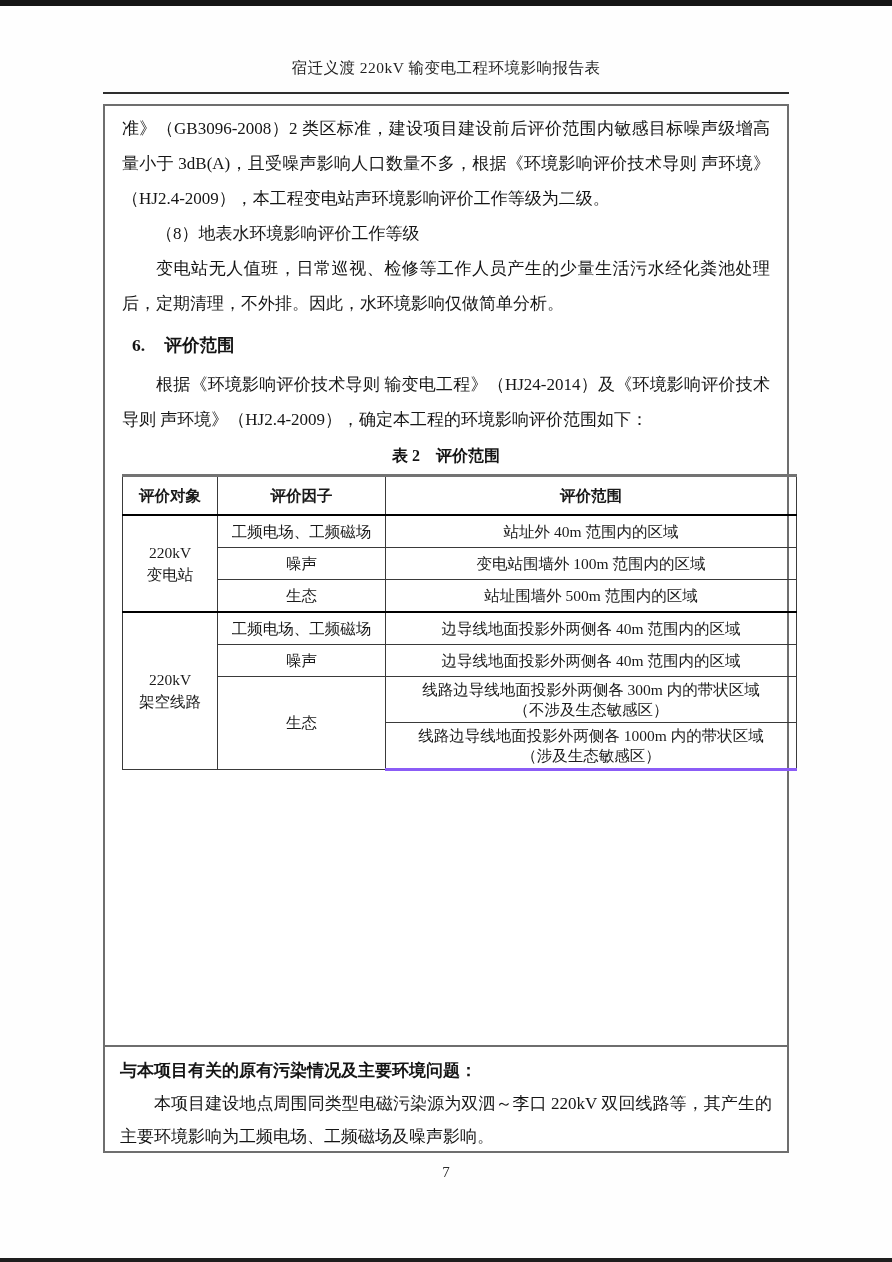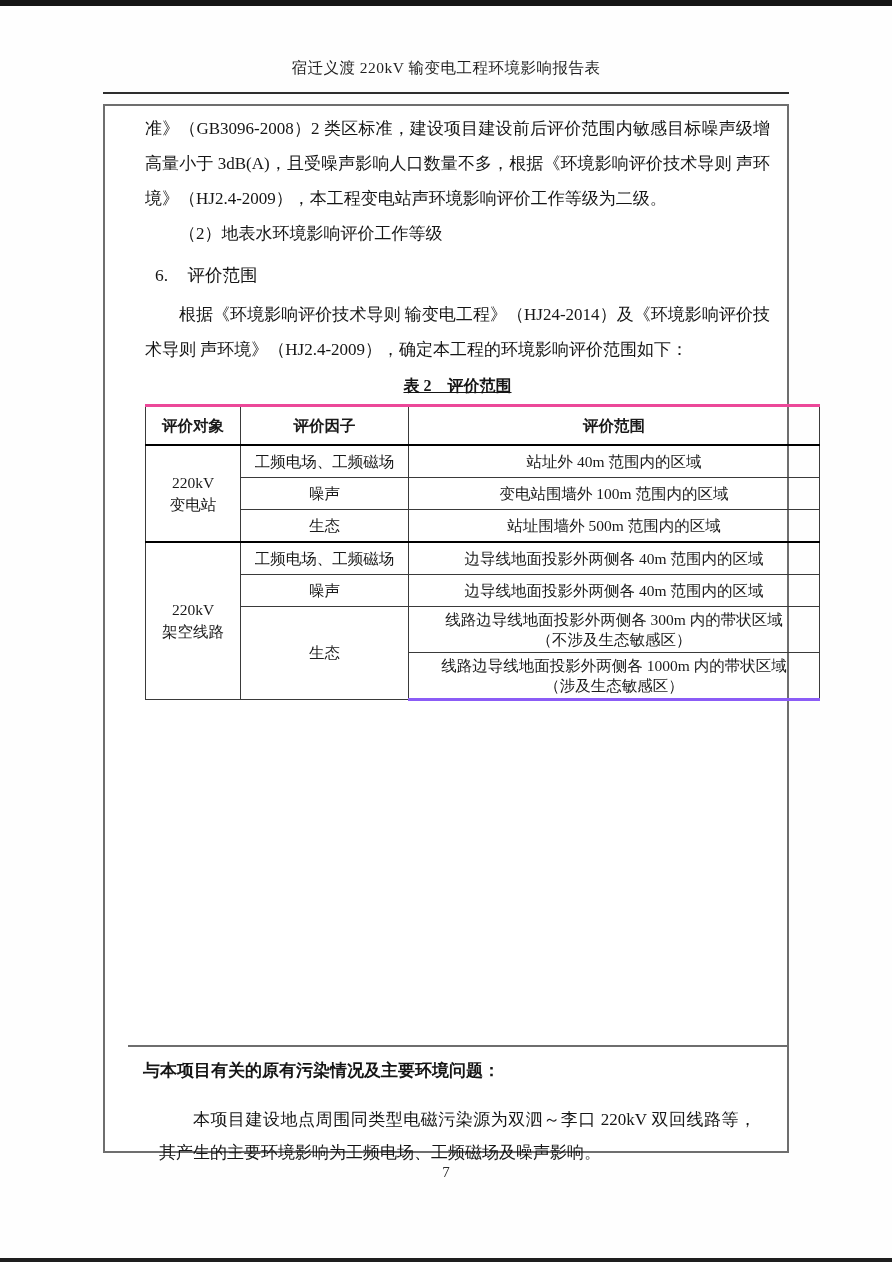--- a/index.html
+++ b/index.html
@@ -23,80 +23,81 @@
     position: absolute; bottom: 0; left: 0; width: 100%; height: 4px;
     background: #1e1e1e;
   }
   .doc-header {
     position: absolute; top: 58px; left: 103px; width: 686px;
     text-align: center; font-size: 15.5px; letter-spacing: 0.5px;
     padding-bottom: 13px; border-bottom: 2.5px solid #2e2e2e; color: #1f1f1f;
   }
   .content-box {
     position: absolute; top: 104px; left: 103px; width: 686px; height: 1049px;
-    border: 2px solid #6e6e6e; box-sizing: border-box; background: #fff; padding-left: 23px;
+    border: 2px solid #6e6e6e; box-sizing: border-box; background: #fff;
   }
   .cell1 {
     box-sizing: border-box; height: 941px; border-bottom: 2px solid #6e6e6e;
     padding: 5px 17px 0 17px;
     font-size: 17px; line-height: 35px; text-align: justify;
   }
   .para { margin: 0; text-indent: 2em; }
   .para.no-indent { text-indent: 0; }
   .section-heading {
-    font-weight: normal; margin: 7px 0 4px 0; padding-left: 10px;
+    font-weight: bold; margin: 7px 0 4px 0; padding-left: 10px;
     font-size: 17.5px;
   }
   .section-heading .sec-num { margin-right: 15px; }
   .table-caption {
     text-align: center; font-weight: bold; font-size: 16px;
-    margin: 7px 0 6px 0; line-height: 24px; text-decoration: underline;
+    margin: 7px 0 6px 0; line-height: 24px;
   }
   table.eval-table {
     border-collapse: collapse; margin: 0 auto; width: 674px;
     font-size: 15.5px; text-align: center; color: #1a1a1a; line-height: 20px;
     table-layout: fixed;
   }
   .eval-table td {
     border: 1px solid #3a3a3a; padding: 2px 4px; vertical-align: middle;
   }
   .eval-table tr.head td {
     font-weight: bold;
-    border-top: 3px solid #ec4899;
+    border-top: 3px solid #737373;
     border-bottom: 2.5px solid #000;
     height: 33px;
     margin-left: 48px;
   }
   .eval-table tr.single td { height: 27px; }
   .eval-table tr.double td { height: 41px; }
   .eval-table tr.group-start td { border-top: 2px solid #000; }
   .eval-table tr.last td { border-bottom: 3px solid #8b5cf6; }
   .obj-cell { white-space: pre-line; line-height: 22px; }
   .cell2 { padding: 7px 15px 0 15px; font-size: 17px; line-height: 33px; }
   .cell2-title { margin: 0; font-weight: bold; }
-  .cell2-body { margin: 16px; text-indent: 2em; text-align: justify; }
+  .cell2-body { margin: 0; text-indent: 2em; text-align: justify; }
   .page-number {
     position: absolute; top: 1164px; left: 0; width: 100%;
     text-align: center; font-size: 15px; color: #2a2a2a;
   }
 </style>
 </head>
 <body>
 
 <div class="page-edge-top"></div>
 
 <div class="doc-header">
   <span>宿迁义渡 220kV 输变电工程环境影响报告表</span>
 </div>
 
 <div class="content-box">
 
   <div class="cell1">
     <p class="para no-indent">准》（GB3096-2008）2 类区标准，建设项目建设前后评价范围内敏感目标噪声级增高量小于 3dB(A)，且受噪声影响人口数量不多，根据《环境影响评价技术导则 声环境》（HJ2.4-2009），本工程变电站声环境影响评价工作等级为二级。</p>
-    <p class="para">（2）地表水环境影响评价工作等级</p>
+    <p class="para">（8）地表水环境影响评价工作等级</p>
+    <p class="para">变电站无人值班，日常巡视、检修等工作人员产生的少量生活污水经化粪池处理后，定期清理，不外排。因此，水环境影响仅做简单分析。</p>
 
     <p class="section-heading">
       <span class="sec-num">6.</span>
       <span>评价范围</span>
     </p>
 
     <p class="para">根据《环境影响评价技术导则 输变电工程》（HJ24-2014）及《环境影响评价技术导则 声环境》（HJ2.4-2009），确定本工程的环境影响评价范围如下：</p>
 
     <div class="table-caption">表 2　评价范围</div>
 

